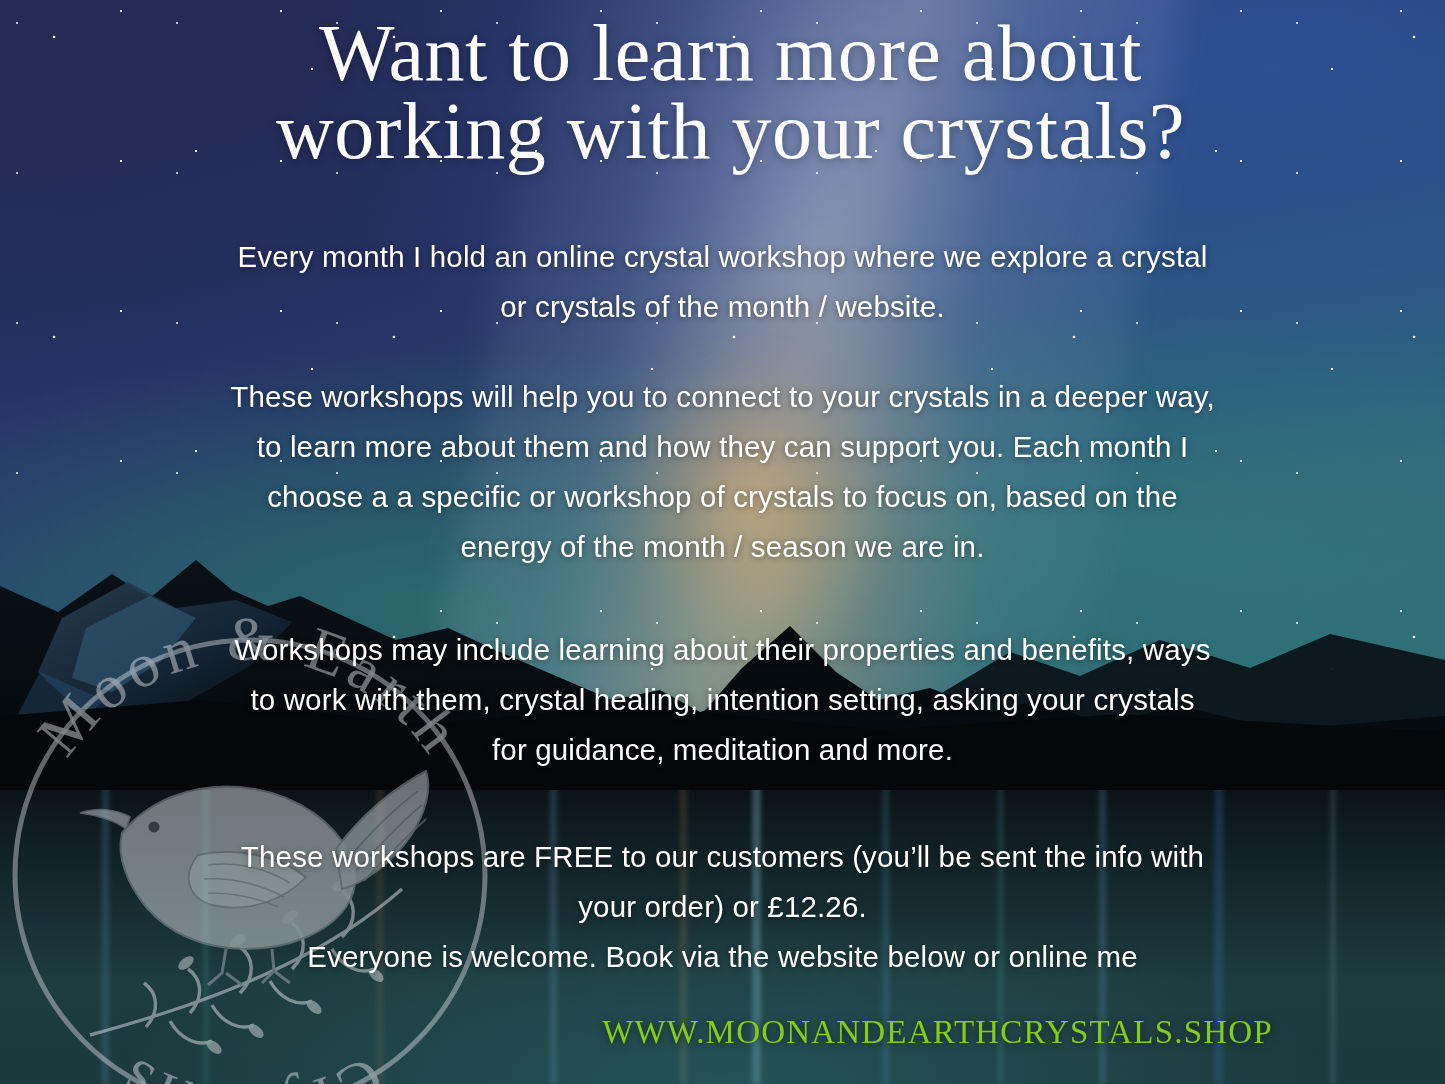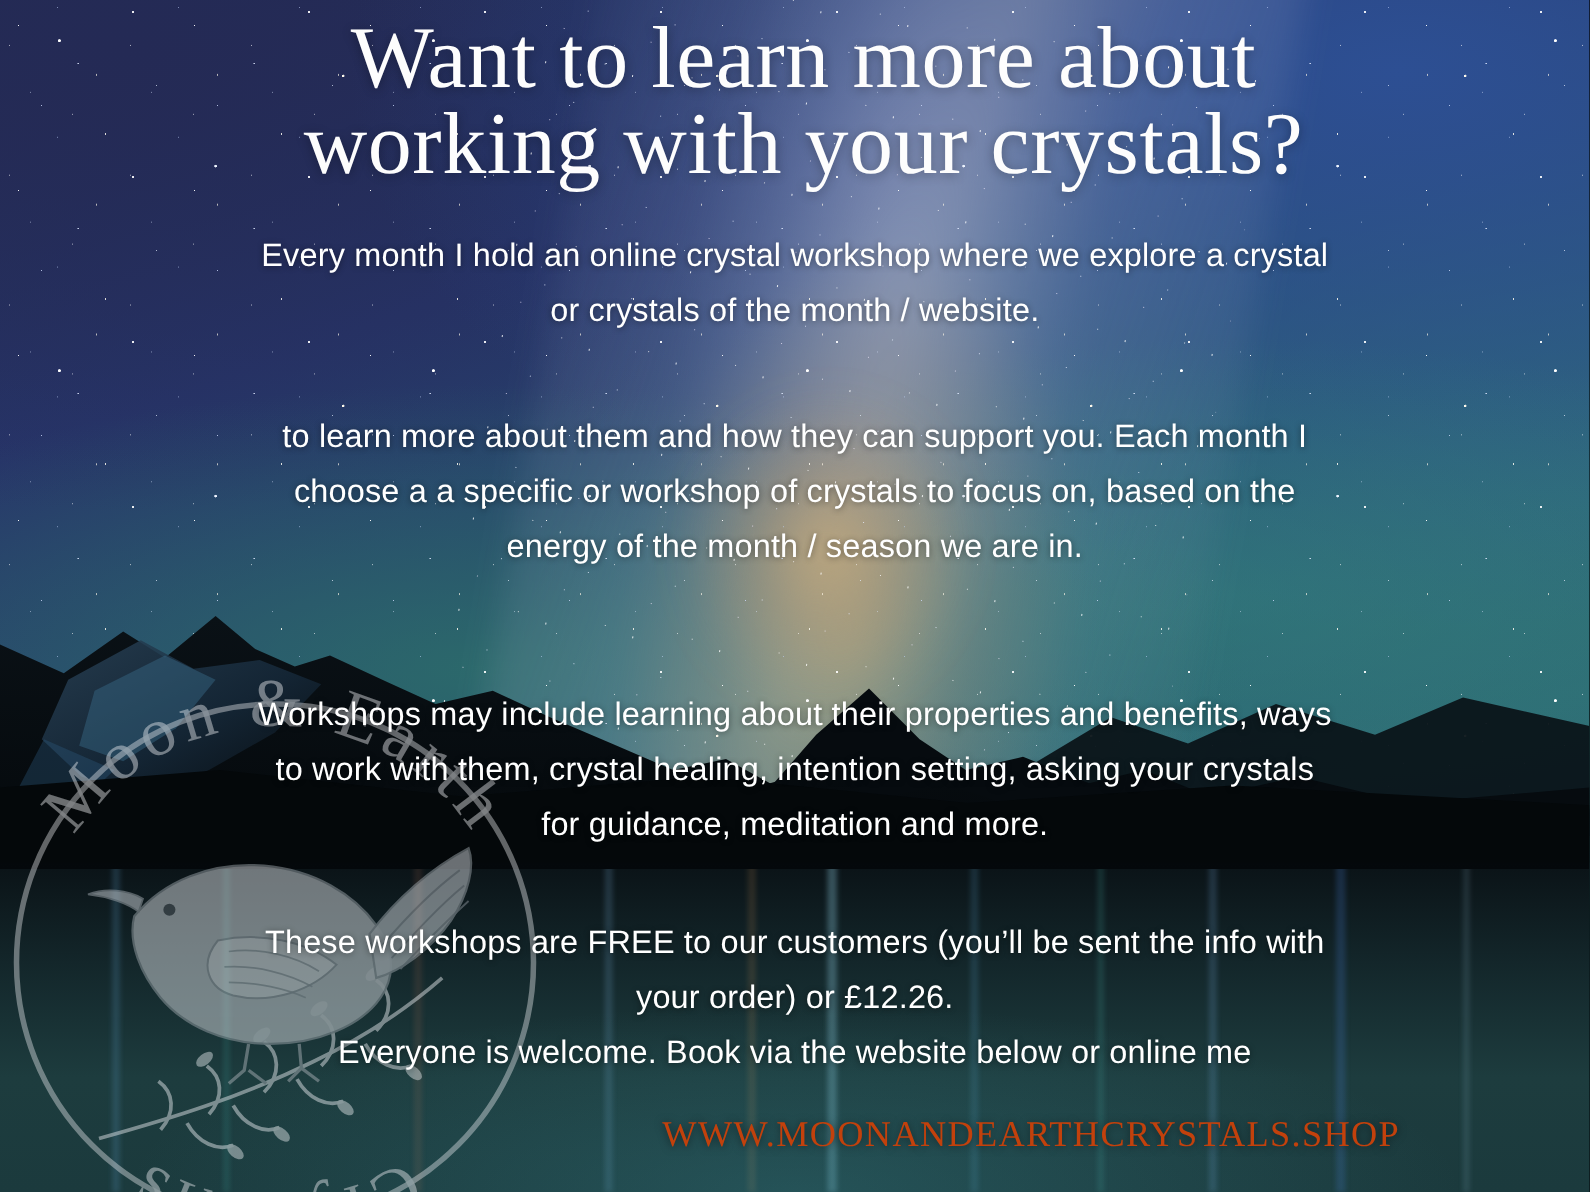--- a/index.html
+++ b/index.html
@@ -158,33 +158,33 @@
 
   .body-block {
     position: absolute;
     left: 70px; right: 70px;
     font-size: 29.5px;
     line-height: 50px;
     color: #ffffff;
     letter-spacing: 0.15px;
     text-shadow: 0 1px 6px rgba(0,0,0,0.45);
   }
-  .p1 { top: 208px; }
+  .p1 { top: 232px; }
   .p2 { top: 372px; }
   .p3 { top: 625px; }
   .p4 { top: 832px; }
   .body-block .ln { display: block; }
 
   .site {
     position: absolute;
     left: 0; right: 0; top: 1014px;
     font-family: "Liberation Serif", "DejaVu Serif", serif;
     font-size: 33px;
     letter-spacing: 1.2px;
-    color: #c2410c;
+    color: #84cc16;
     padding-left: 430px;
     text-shadow: 0 1px 8px rgba(0,0,0,0.5);
   }
 </style>
 </head>
 <body>
 
 <div id="poster">
 
   <div class="bg-layer sky-base"></div>
@@ -311,20 +311,21 @@
       <span class="hl-line">Want to learn more about</span>
       <span class="hl-line">working with your crystals?</span>
     </div>
 
     <div class="body-block p1">
       <span class="ln">Every month I hold an online crystal workshop where we explore a crystal</span>
       <span class="ln">or crystals of the month / website.</span>
     </div>
 
     <div class="body-block p2">
+      <span class="ln">These workshops will help you to connect to your crystals in a deeper way,</span>
       <span class="ln">to learn more about them and how they can support you. Each month I</span>
       <span class="ln">choose a a specific or workshop of crystals to focus on, based on the</span>
       <span class="ln">energy of the month / season we are in.</span>
     </div>
 
     <div class="body-block p3">
       <span class="ln">Workshops may include learning about their properties and benefits, ways</span>
       <span class="ln">to work with them, crystal healing, intention setting, asking your crystals</span>
       <span class="ln">for guidance, meditation and more.</span>
     </div>

